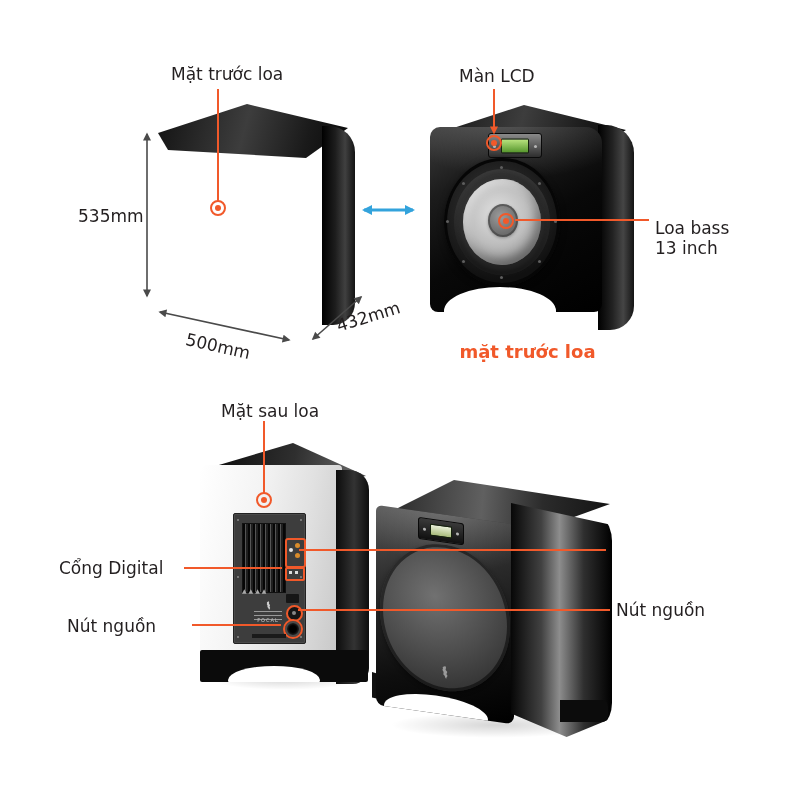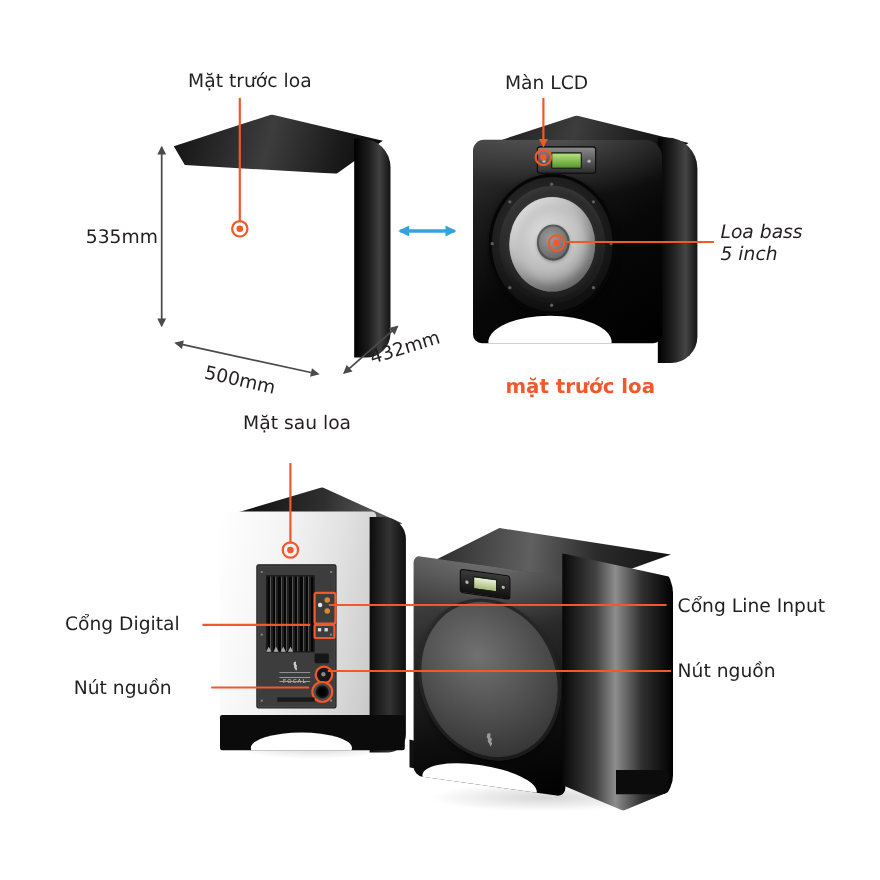--- a/index.html
+++ b/index.html
@@ -242,26 +242,25 @@
     </div>
   <div class="dot" style="left:256px;top:492px;">
       <div class="core"></div>
     </div>
 
   <div class="lbl" style="left:171px;top:64px;">Mặt trước loa</div>
   <div class="lbl" style="left:459px;top:66px;">Màn LCD</div>
   <div class="lbl" style="left:78px;top:206px;">535mm</div>
   <div class="lbl rot500" style="left:186px;top:329px;">500mm</div>
   <div class="lbl rot432" style="left:337px;top:316px;">432mm</div>
-  <div class="lbl two" style="left:655px;top:201px;font-style:italic;">
+  <div class="lbl two" style="left:655px;top:218px;">
     <div>Loa bass</div>
-    <div>5 inch</div>
+    <div>13 inch</div>
   </div>
   <div class="caption">
     <div>mặt trước loa</div>
   </div>
-  <div class="lbl" style="left:221px;top:375px;">Mặt sau loa</div>
+  <div class="lbl" style="left:221px;top:401px;">Mặt sau loa</div>
   <div class="lbl" style="left:59px;top:558px;">Cổng Digital</div>
   <div class="lbl" style="left:67px;top:616px;">Nút nguồn</div>
-  <div class="lbl" style="left:616px;top:541px;">Cổng Line Input</div>
   <div class="lbl" style="left:616px;top:600px;">Nút nguồn</div>
 
 </div>
 
 </body></html>

